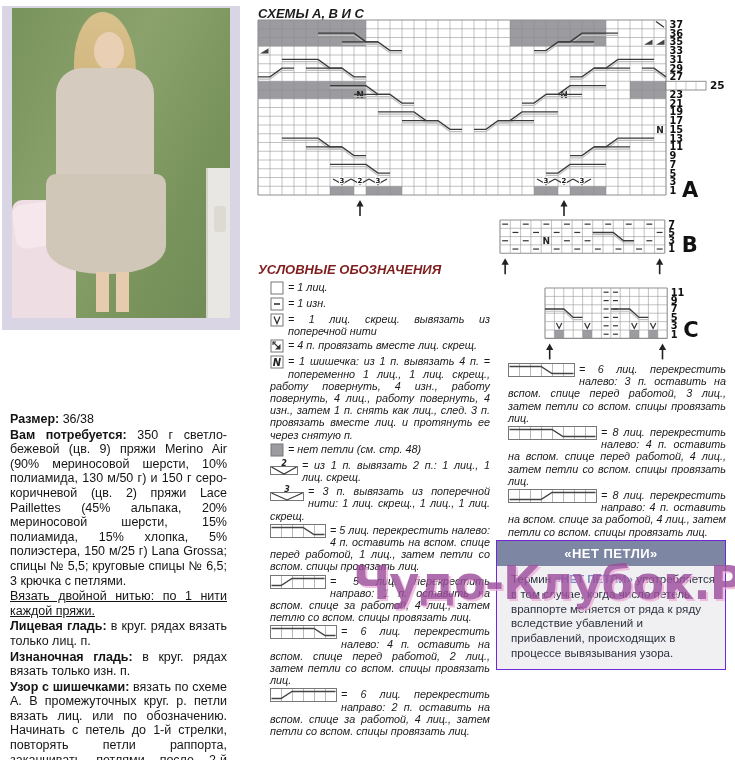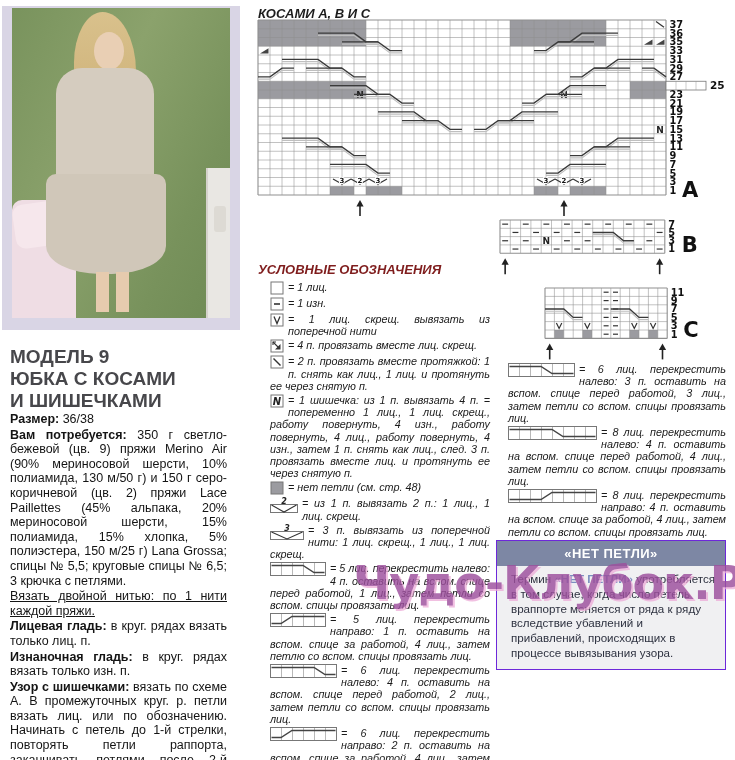--- a/index.html
+++ b/index.html
@@ -66,36 +66,31 @@
       <div class="ph-knob"></div>
       <div class="ph-hair"></div>
       <div class="ph-face"></div>
       <div class="ph-sweater knit"></div>
       <div class="ph-skirt knit"></div>
       <div class="ph-leg1"></div>
       <div class="ph-leg2"></div>
     </div>
   </div>
 
-  <div class="model-title">
-    <div>МОДЕЛЬ 9</div>
-    <div>ЮБКА С КОСАМИ</div>
-    <div>И ШИШЕЧКАМИ</div>
-  </div>
 
   <div id="left-paragraphs">
       <p><span class="seg-b">Размер:</span><span> 36/38</span></p>
       <p><span class="seg-b">Вам потребуется:</span><span> 350 г светло-бежевой (цв. 9) пряжи Merino Air (90% мериносовой шерсти, 10% полиамида, 130 м/50 г) и 150 г серо-коричневой (цв. 2) пряжи Lace Paillettes (45% альпака, 20% мериносовой шерсти, 15% полиамида, 15% хлопка, 5% полиэстера, 150 м/25 г) Lana Grossa; спицы № 5,5; круговые спицы № 6,5; 3 крючка с петлями.</span></p>
       <p><span class="seg-u">Вязать двойной нитью: по 1 нити каждой пряжи.</span></p>
       <p><span class="seg-b">Лицевая гладь:</span><span> в круг. рядах вязать только лиц. п.</span></p>
       <p><span class="seg-b">Изнаночная гладь:</span><span> в круг. рядах вязать только изн. п.</span></p>
       <p><span class="seg-b">Узор с шишечками:</span><span> вязать по схеме А. В промежуточных круг. р. петли вязать лиц. или по обозначению. Начинать с петель до 1-й стрелки, повторять петли раппорта, заканчивать петлями после 2-й стрелки. В 3-м круг. ряду прибавить по 7 п. в каждом раппорте. Выполнить 1 раз с 1-го</span></p>
     </div>
 
-  <div class="charts-heading">КОСАМИ А, В И С</div>
+  <div class="charts-heading">СХЕМЫ А, В И С</div>
   <svg id="charts-svg" width="480" height="365">
       <g>
         <rect x="3" y="20" width="108" height="26.25" fill="#9b9ba0"></rect>
         <rect x="255" y="20" width="96" height="26.25" fill="#9b9ba0"></rect>
         <rect x="3" y="81.25" width="108" height="17.5" fill="#9b9ba0"></rect>
         <rect x="375" y="81.25" width="36" height="17.5" fill="#9b9ba0"></rect>
         <rect x="75" y="186.25" width="24" height="8.75" fill="#9b9ba0"></rect>
         <rect x="111" y="186.25" width="36" height="8.75" fill="#9b9ba0"></rect>
         <rect x="279" y="186.25" width="24" height="8.75" fill="#9b9ba0"></rect>
         <rect x="315" y="186.25" width="36" height="8.75" fill="#9b9ba0"></rect>
@@ -397,26 +392,20 @@
           <svg width="14" height="14" viewBox="0 0 14 14">
             <rect x="1" y="1" width="12" height="12" fill="#fff" stroke="#777"></rect>
             <path d="M5 10.5 L10.5 10.5 L10.5 5 Z" fill="#333"></path>
             <line x1="3" y1="3" x2="8" y2="8" stroke="#333" stroke-width="1.1"></line>
             <path d="M3 6 L3 3 L6 3" fill="none" stroke="#333" stroke-width="1.1"></path>
           </svg>
         </span><span> = 4 п. провязать вместе лиц. скрещ.</span></div>
       <div class="leg-item"><span class="leg-glyph">
           <svg width="14" height="14" viewBox="0 0 14 14">
             <rect x="1" y="1" width="12" height="12" fill="#fff" stroke="#777"></rect>
-            <line x1="3.5" y1="3.5" x2="10.5" y2="10.5" stroke="#333" stroke-width="1.4"></line>
-          </svg>
-        </span><span> = 2 п. провязать вместе протяжкой: 1 п. снять как лиц., 1 лиц. и протянуть ее через снятую п.</span></div>
-      <div class="leg-item"><span class="leg-glyph">
-          <svg width="14" height="14" viewBox="0 0 14 14">
-            <rect x="1" y="1" width="12" height="12" fill="#fff" stroke="#777"></rect>
             <text x="7" y="10.5" text-anchor="middle" font-size="10" font-weight="bold" fill="#222" font-family="DejaVu Sans">N</text>
           </svg>
         </span><span> = 1 шишечка: из 1 п. вывязать 4 п. = попеременно 1 лиц., 1 лиц. скрещ., работу повернуть, 4 изн., работу повернуть, 4 лиц., работу повернуть, 4 изн., затем 1 п. снять как лиц., след. 3 п. провязать вместе лиц. и протянуть ее через снятую п.</span></div>
       <div class="leg-item"><span class="leg-glyph">
           <svg width="14" height="14" viewBox="0 0 14 14">
             <rect x="1" y="1" width="12" height="12" fill="#9b9ba0" stroke="#777"></rect>
           </svg>
         </span><span> = нет петли (см. стр. 48)</span></div>
       <div class="leg-item"><span class="leg-glyph">
           <svg width="28" height="16" viewBox="0 0 28 16">

